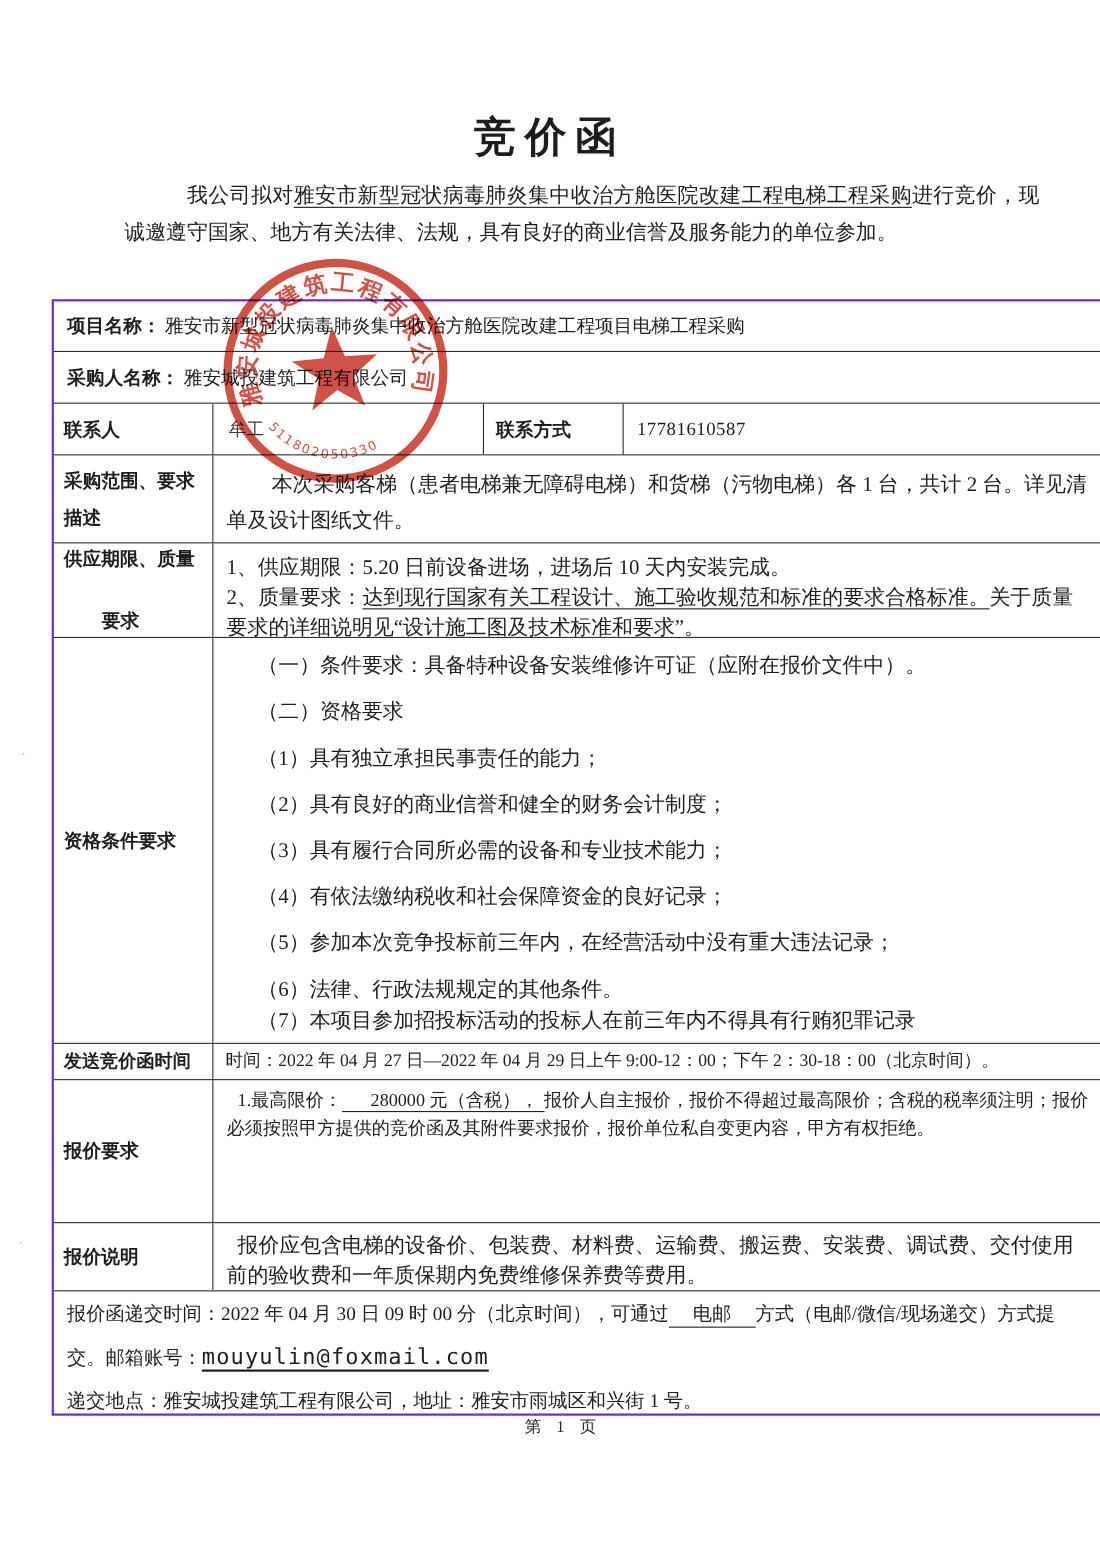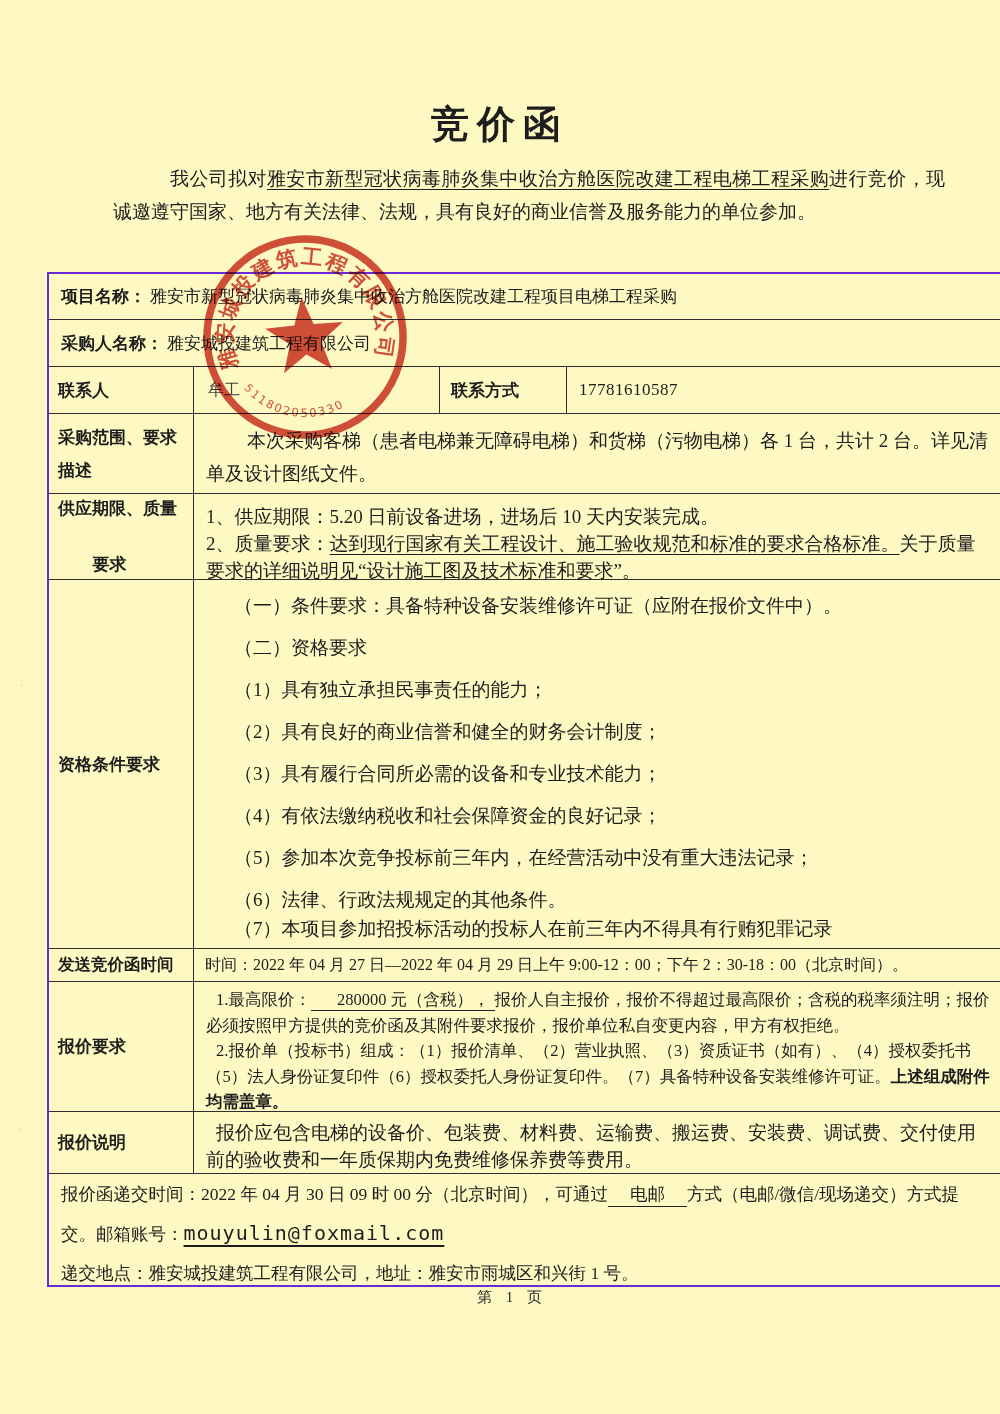--- a/index.html
+++ b/index.html
@@ -1,19 +1,19 @@
 <!DOCTYPE html>
 <html style="--stamp-color: #c9372a;"><head>
 <meta charset="utf-8">
 <style>
   :root { --stamp-color:#c9372a; }
   html,body { margin:0; padding:0; background:#e9e9e7; }
   .page {
     position:relative; width:1000px; height:1414px; margin:0 auto;
-    background:#fef9c3; overflow:hidden;
+    background:#ffffff; overflow:hidden;
     font-family:"Liberation Serif","DejaVu Serif",serif; color:#1d1d1d;
   }
   
   .title {
     position:absolute; top:99px; left:0; width:100%; margin:0;
     text-align:center; font-size:38px; font-weight:bold; letter-spacing:8px;
   }
   
   .intro {
     position:absolute; left:113px; top:162px; width:832px; margin:0;
@@ -151,21 +151,20 @@
 
     <div class="row r7">
       <div class="cell lab-onel">发送竞价函时间</div>
       <div class="cell con">时间：2022 年 04 月 27 日—2022 年 04 月 29 日上午 9:00-12：00；下午 2：30-18：00（北京时间）。</div>
     </div>
 
     <div class="row r8">
       <div class="cell lab-onel">报价要求</div>
       <div class="cell con">
         <p class="p"><span>1.最高限价：</span><span class="u-price">280000 元（含税），</span><span>报价人自主报价，报价不得超过最高限价；含税的税率须注明；报价必须按照甲方提供的竞价函及其附件要求报价，报价单位私自变更内容，甲方有权拒绝。</span></p>
-        <p class="p"><span>2.报价单（投标书）组成：（1）报价清单、（2）营业执照、（3）资质证书（如有）、（4）授权委托书（5）法人身份证复印件（6）授权委托人身份证复印件。（7）具备特种设备安装维修许可证。</span><span class="bold">上述组成附件均需盖章。</span></p>
       </div>
     </div>
 
     <div class="row r9">
       <div class="cell lab-onel">报价说明</div>
       <div class="cell con">报价应包含电梯的设备价、包装费、材料费、运输费、搬运费、安装费、调试费、交付使用前的验收费和一年质保期内免费维修保养费等费用。</div>
     </div>
 
     <div class="row r10">
       <div class="cell con">

